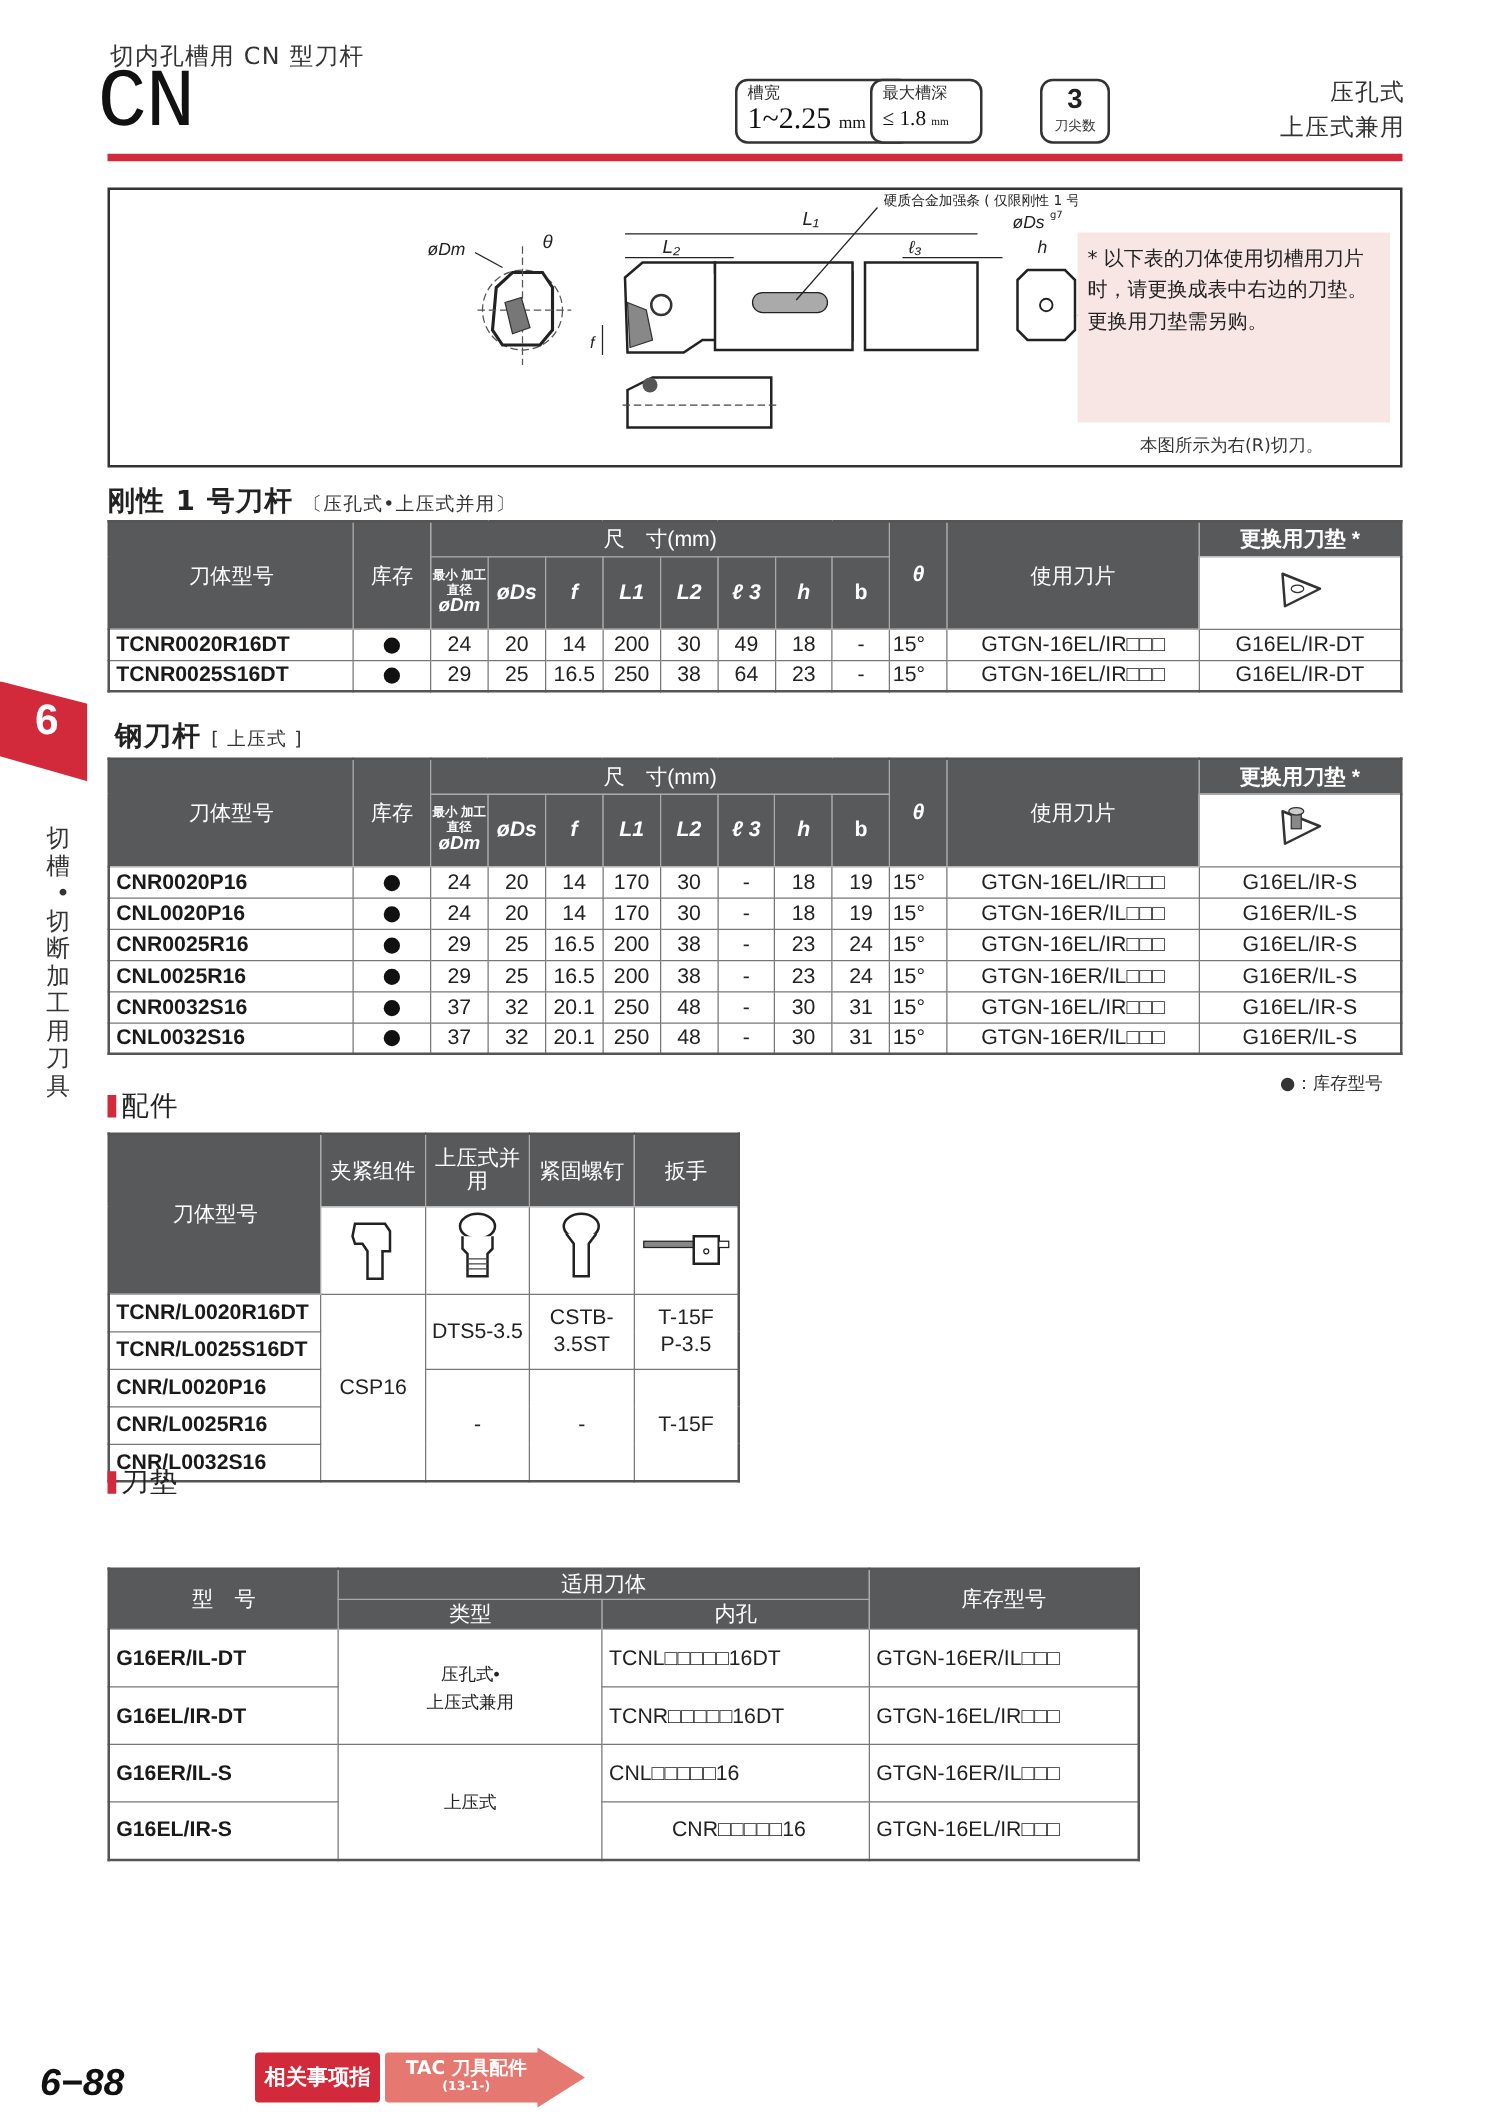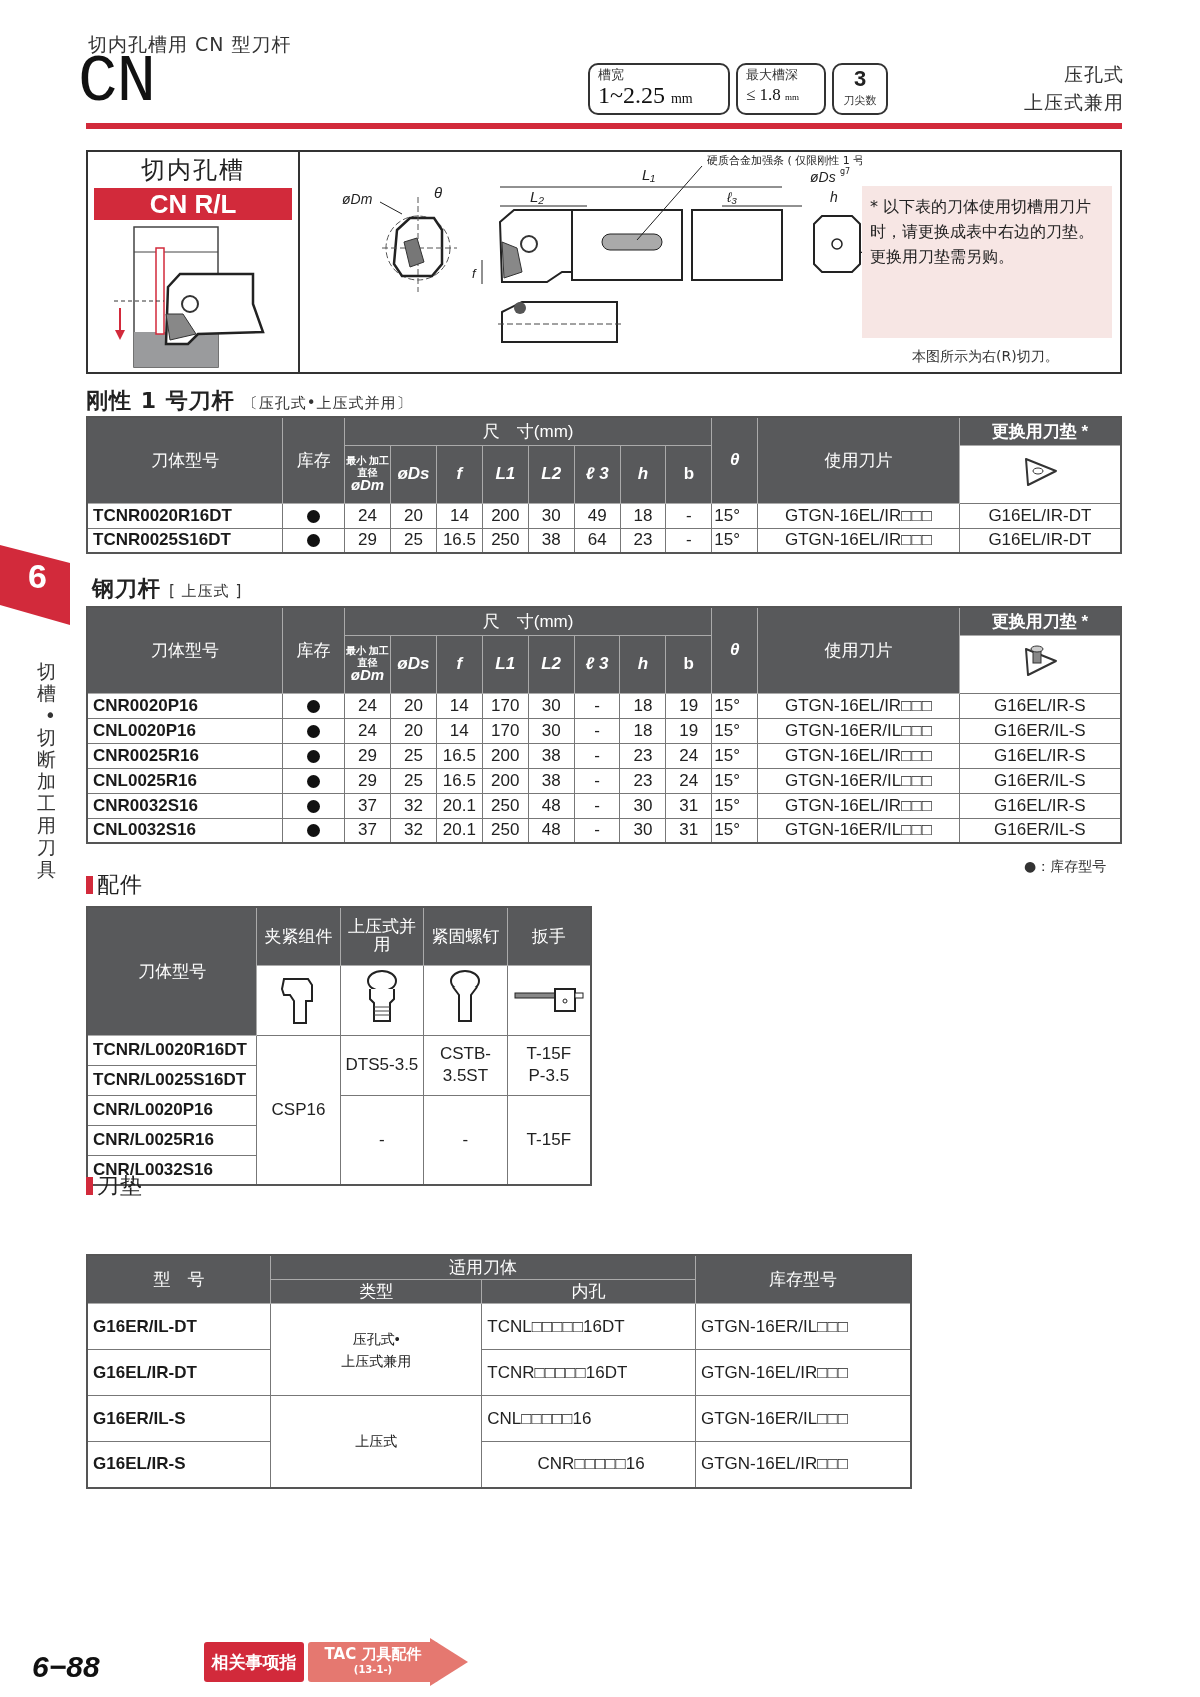--- a/index.html
+++ b/index.html
@@ -49,51 +49,35 @@
 </head>
 <body>
 
 <div class="abs subtitle">切内孔槽用  CN 型刀杆</div>
 <div class="abs bigtitle">CN</div>
 
 <div class="abs spec" style="left:588px;width:142px">
   <div class="lbl">槽宽</div>
   <div class="val"><span>1~2.25</span> <span class="unit">mm</span></div>
 </div>
-<div class="abs spec" style="left:736px;width:90px">
+<div class="abs spec" style="left:696px;width:90px">
   <div class="lbl">最大槽深</div>
   <div class="val" style="font-size:17px"><span>≤ 1.8</span> <span style="font-size:9px">mm</span></div>
 </div>
 <div class="abs spec spec3" style="left:832px;width:56px">
   <div class="num">3</div>
   <div class="lbl">刀尖数</div>
 </div>
 <div class="abs mount">
   <div>压孔式</div>
   <div>上压式兼用</div>
 </div>
 <div class="abs redbar"></div>
 
 <div class="abs diagbox">
-  <div class="diagleft">
-    <div class="dl-title">切内孔槽</div>
-    <div class="dl-red">CN R/L</div>
-    <svg width="212" height="150" style="position:absolute;left:0;top:70px">
-      <rect x="46" y="5" width="84" height="140" fill="#fff" stroke="#444" stroke-width="1.5"></rect>
-      <line x1="46" y1="30" x2="130" y2="30" stroke="#444"></line>
-      <rect x="46" y="110" width="84" height="35" fill="#9a9b9d"></rect>
-      <rect x="68" y="26" width="8" height="86" fill="#fff" stroke="#d22a3b" stroke-width="1.5"></rect>
-      <path d="M80 65 L92 52 L165 52 L165 82 L175 110 L110 112 L100 122 L78 122 Z" fill="#fff" stroke="#222" stroke-width="2.5"></path>
-      <circle cx="102" cy="82" r="8" fill="#fff" stroke="#333" stroke-width="2"></circle>
-      <path d="M78 92 L95 92 L108 112 L82 118 Z" fill="#888" stroke="#333"></path>
-      <line x1="26" y1="79" x2="76" y2="79" stroke="#333" stroke-dasharray="4 3"></line>
-      <line x1="32" y1="86" x2="32" y2="112" stroke="#d22a3b" stroke-width="2"></line>
-      <path d="M27 108 L32 118 L37 108 Z" fill="#d22a3b"></path>
-    </svg>
-  </div>
   <svg width="560" height="220" style="position:absolute;left:214px;top:0">
     <circle cx="116" cy="96" r="32" fill="none" stroke="#555" stroke-dasharray="6 3"></circle>
     <path d="M95 78 L108 66 L132 66 L140 78 L140 112 L130 124 L100 124 L92 112 Z" fill="#fff" stroke="#222" stroke-width="2.5"></path>
     <line x1="80" y1="96" x2="155" y2="96" stroke="#555" stroke-dasharray="6 3"></line>
     <line x1="116" y1="45" x2="116" y2="140" stroke="#555" stroke-dasharray="6 3"></line>
     <path d="M102 90 L115 86 L122 110 L108 115 Z" fill="#777" stroke="#333"></path>
     <text x="40" y="52" font-size="14" font-style="italic" fill="#222" font-family="Liberation Sans, sans-serif">øDm</text>
     <text x="132" y="46" font-size="15" font-style="italic" fill="#222" font-family="Liberation Sans, sans-serif">θ</text>
     <line x1="78" y1="50" x2="100" y2="62" stroke="#222"></line>
     <path d="M180 108 L180 132" stroke="#222"></path>

